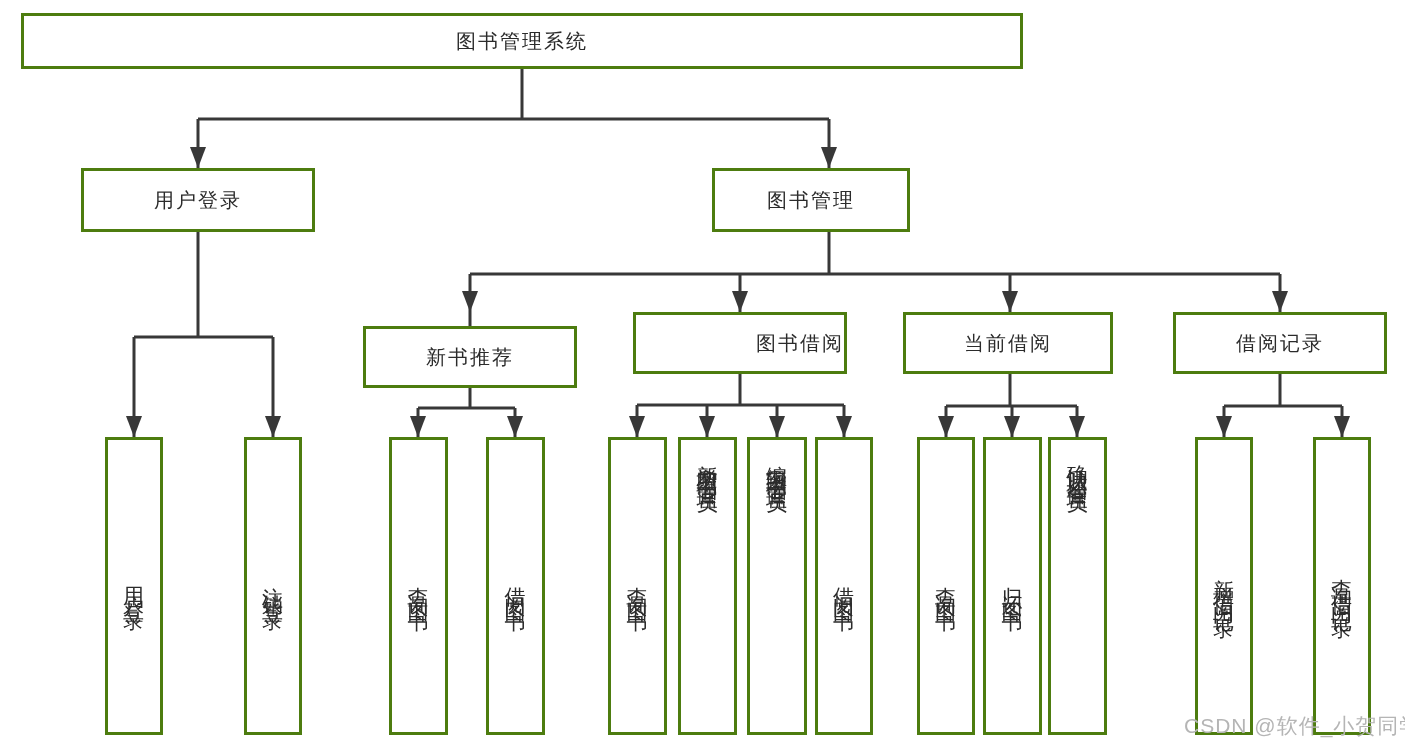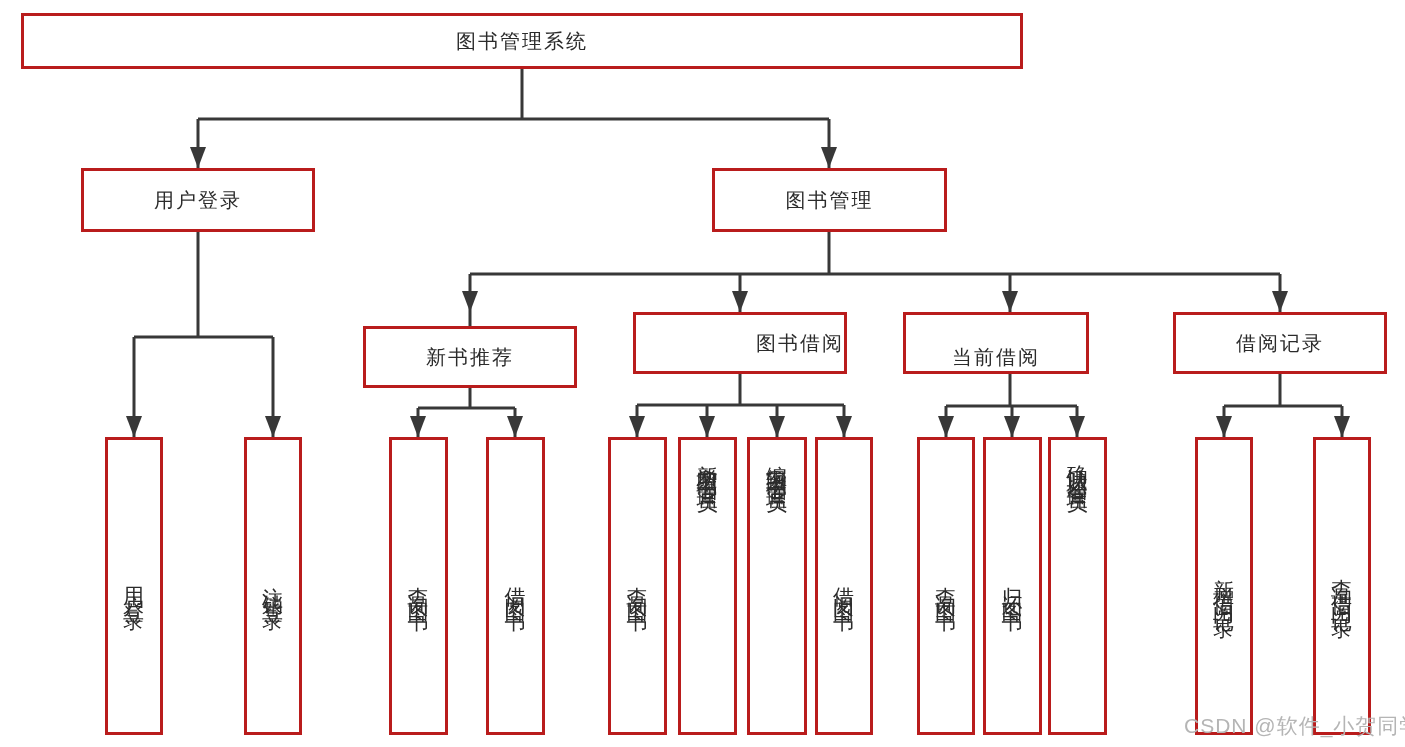--- a/index.html
+++ b/index.html
@@ -8,21 +8,21 @@
     width:1405px;height:747px;
     background:#ffffff;
     overflow:hidden;
     font-family:"Liberation Sans","DejaVu Sans",sans-serif;
     color:#2b2b2b;
   }
   .wires{position:absolute;left:0;top:0;z-index:1;}
   .node{
     position:absolute;
     box-sizing:border-box;
-    border:3px solid #b91c1c;
+    border:3px solid #4d7c0f;
     background:#ffffff;
     display:flex;
     align-items:center;
     justify-content:center;
     z-index:2;
   }
   .node .hlabel{
     font-size:20px;
     letter-spacing:2px;
     white-space:nowrap;
@@ -104,31 +104,31 @@
     </g>
   </svg>
 
   <div class="node" style="left:21px;top:13px;width:1002px;height:56px;">
     <span class="hlabel">图书管理系统</span>
   </div>
 
   <div class="node" style="left:81px;top:168px;width:234px;height:64px;">
     <span class="hlabel">用户登录</span>
   </div>
-  <div class="node" style="left:712px;top:168px;width:235px;height:64px;">
+  <div class="node" style="left:712px;top:168px;width:198px;height:64px;">
     <span class="hlabel">图书管理</span>
   </div>
 
   <div class="node" style="left:363px;top:312px;width:214px;height:62px;margin-top:14px;">
     <span class="hlabel">新书推荐</span>
   </div>
   <div class="node" style="left:633px;top:312px;width:214px;height:62px;justify-content:flex-end;">
     <span class="hlabel">图书借阅</span>
   </div>
-  <div class="node" style="left:903px;top:312px;width:186px;height:62px;align-items:flex-end;">
+  <div class="node" style="left:903px;top:312px;width:210px;height:62px;">
     <span class="hlabel">当前借阅</span>
   </div>
   <div class="node" style="left:1173px;top:312px;width:214px;height:62px;">
     <span class="hlabel">借阅记录</span>
   </div>
 
   <div class="node" style="left:105px;top:437px;width:58px;height:298px;">
     <span class="vlabel">用户登录</span>
   </div>
   <div class="node" style="left:244px;top:437px;width:58px;height:298px;">

